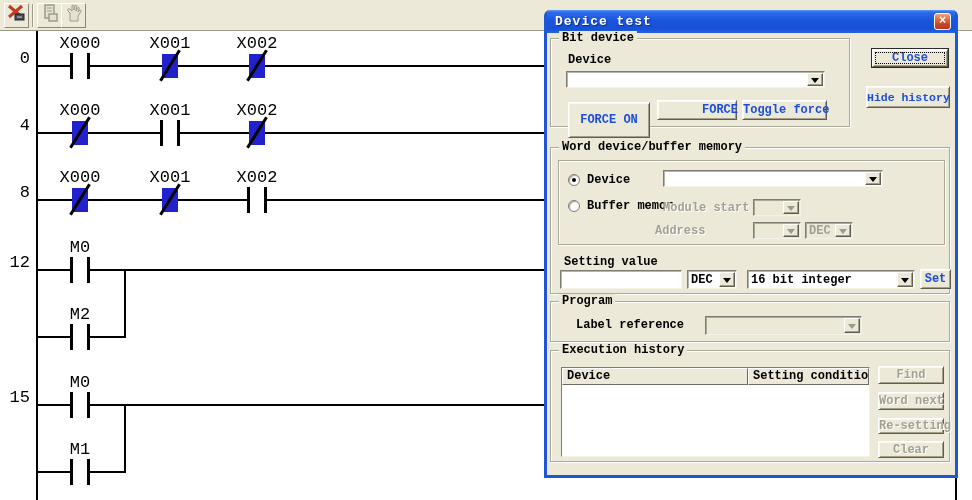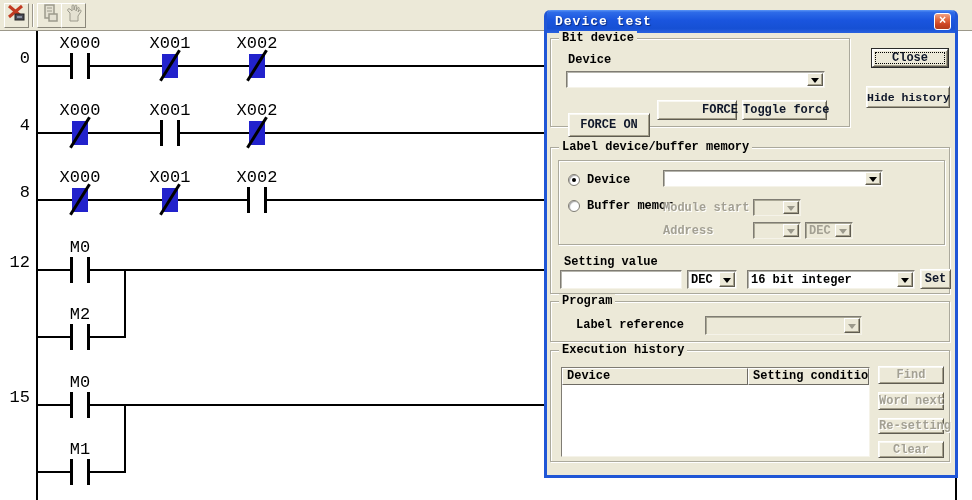--- a/index.html
+++ b/index.html
@@ -46,21 +46,21 @@
   .grp { position:absolute; border:1px solid #ABA99C;
          box-shadow:inset 1px 1px 0 #FFFFFF, 1px 1px 0 #FFFFFF; }
   .grp-label { position:absolute; top:-8px; left:8px; background:#ECE9D8;
                padding:0 3px; font-size:12px; font-weight:bold; color:#000; height:15px; line-height:15px; white-space:nowrap; }
   .lbl { position:absolute; font-size:12px; font-weight:bold; color:#000; white-space:nowrap; }
   .lbl-dis { position:absolute; font-size:12px; font-weight:bold; color:#A3A093; text-shadow:1px 1px 0 #fff; white-space:nowrap; }
 
   .b3 { position:absolute; background:#ECE9D8; font-family:inherit;
         border:1px solid; border-color:#FFFFFF #5F5C51 #5F5C51 #FFFFFF;
         box-shadow:inset 1px 1px 0 #F9F8F2, inset -1px -1px 0 #A49F8B;
-        font-size:12px; font-weight:bold; color:#0f172a; text-align:center; white-space:nowrap; }
+        font-size:12px; font-weight:bold; color:#1d4ed8; text-align:center; white-space:nowrap; }
   .b3.dis { color:#A3A093; text-shadow:1px 1px 0 #fff; }
   .b3.default { box-shadow:0 0 0 1px #2A2A2A, inset 1px 1px 0 #F9F8F2, inset -1px -1px 0 #A49F8B;
                 outline:1px dotted #000; outline-offset:-4px; }
 
   .sunken { border:1px solid; border-color:#7F7C73 #F5F3E9 #F5F3E9 #7F7C73;
             box-shadow:inset 1px 1px 0 rgba(90,88,70,.45); background:#fff; }
   .combo { position:absolute; background:#fff; font-size:12px; }
   .combo.dis-field { background:#ECE9D8; }
   .combo .val { position:absolute; left:3px; top:1px; right:17px; bottom:1px;
                 font-size:12px; line-height:14px; overflow:hidden; white-space:nowrap; font-weight:bold; }
@@ -193,46 +193,46 @@
     </div>
     <div id="client">
 
       <div class="grp" style="left:3px; top:5px; width:300px; height:89px;">
         <span class="grp-label">Bit device</span>
       </div>
       <span class="lbl" style="left:21px; top:20px;">Device</span>
       <div class="combo sunken" style="left:19px; top:38px; width:259px; height:17px;">
         <span class="arrbtn"></span>
       </div>
-      <button class="b3" style="left:21px; top:80px; width:82px; height:24px;">FORCE ON</button>
+      <button class="b3" style="left:21px; top:69px; width:82px; height:36px;">FORCE ON</button>
       <button class="b3" style="left:110px; top:67px; width:80px; height:20px;padding-left:44px;">FORCE OFF</button>
       <button class="b3" style="left:195px; top:67px; width:85px; height:20px;">Toggle force</button>
 
       <button class="b3 default" style="left:325px; top:16px; width:76px; height:18px;">Close</button>
       <button class="b3" style="left:319px; top:53px; width:84px; height:22px; font-size:11.5px;">Hide history</button>
 
       <div class="grp" style="left:3px; top:114px; width:400px; height:147px;">
-        <span class="grp-label">Label device/buffer memory</span>
+        <span class="grp-label">Word device/buffer memory</span>
       </div>
       <div class="inframe" style="left:11px; top:127px; width:387px; height:85px;"></div>
 
       <span class="radio checked" style="left:21px; top:141px;"></span>
       <span class="lbl" style="left:40px; top:140px;">Device</span>
       <div class="combo sunken" style="left:116px; top:137px; width:220px; height:17px;">
         <span class="val"></span>
         <span class="arrbtn"></span>
       </div>
 
       <span class="radio" style="left:21px; top:167px;"></span>
       <span class="lbl" style="left:40px; top:166px;">Buffer memor</span>
       <span class="lbl-dis" style="left:116px; top:168px;">Module start</span>
       <div class="combo sunken dis-field" style="left:206px; top:166px; width:48px; height:17px;">
         <span class="arrbtn dis"></span>
       </div>
-      <span class="lbl-dis" style="left:116px; top:191px;">Address</span>
+      <span class="lbl-dis" style="left:108px; top:191px;">Address</span>
       <div class="combo sunken dis-field" style="left:206px; top:189px; width:48px; height:17px;">
         <span class="arrbtn dis"></span>
       </div>
       <div class="combo sunken dis-field" style="left:258px; top:189px; width:48px; height:17px;">
         <span class="val" style="color:#A3A093;">DEC</span>
         <span class="arrbtn dis"></span>
       </div>
 
       <span class="lbl" style="left:17px; top:222px;">Setting value</span>
       <input id="edit-setting" class="sunken" style="left: 13px; top: 237px; width: 122px; height: 19px;" value="">

